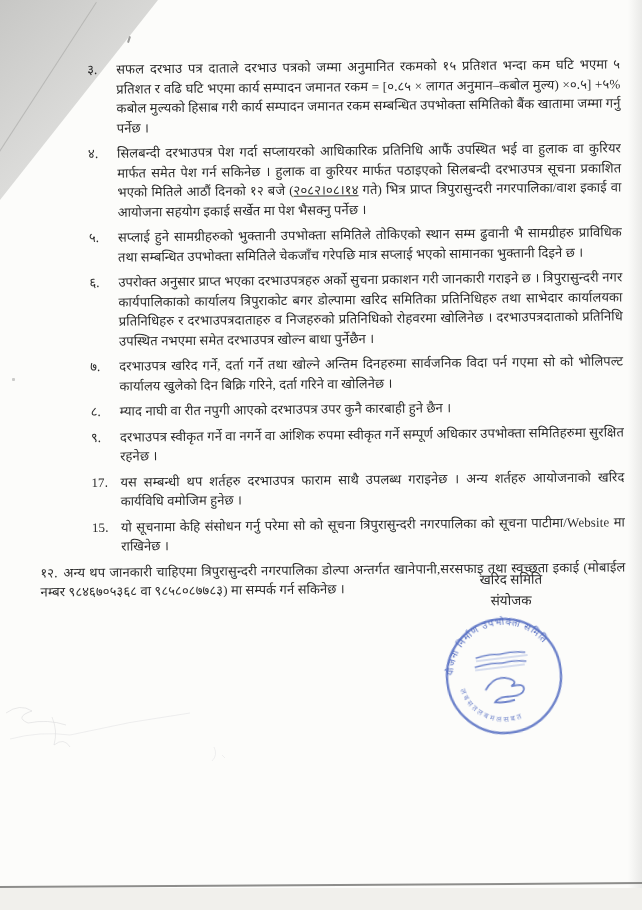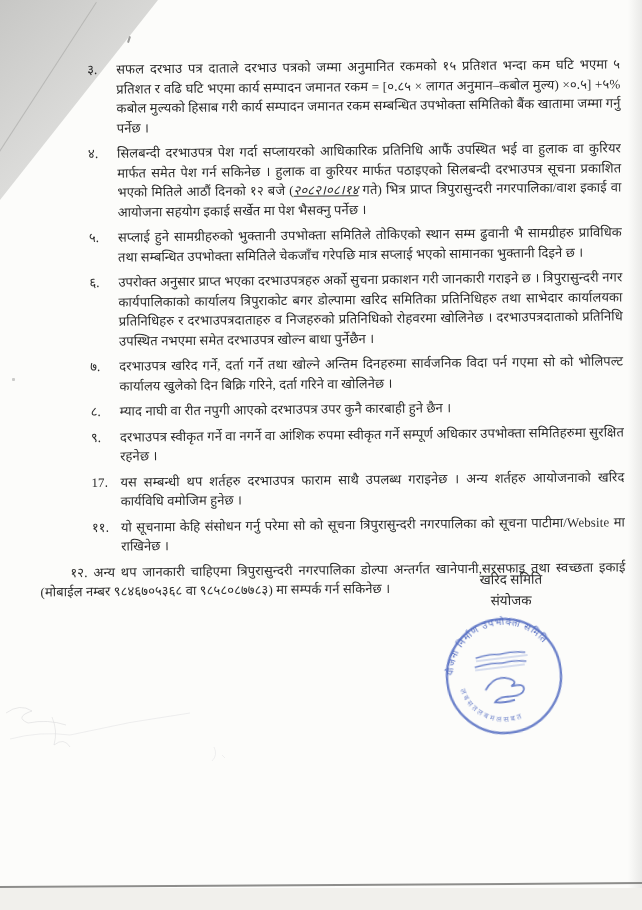--- a/index.html
+++ b/index.html
@@ -41,22 +41,22 @@
   
   .content{
     position:absolute;top:60px;left:85px;width:535px;
     transform:rotate(-0.6deg);transform-origin:top left;
     font-size:13px;line-height:19.5px;text-align:justify;
     letter-spacing:.1px;
   }
   .item{position:relative;padding-left:31px;margin-bottom:6px;}
   .item .num{position:absolute;left:2px;top:0;}
   .item-wide{padding-left:0;margin-left:-50px;}
-  .item-wide .numinline{margin-right:6px;margin-left:30px;}
-  .date-underline{text-decoration:underline;font-style:italic;}
+  .item-wide .numinline{margin-right:6px;}
+  .date-underline{text-decoration:underline;}
 
   .signature{
     position:absolute;top:569px;left:428px;width:166px;
     text-align:center;font-size:13.5px;line-height:21px;
     transform:rotate(-0.6deg);
   }
 
   .stamp{
     position:absolute;top:610px;left:438px;width:132px;height:132px;
     transform:rotate(-7deg);
@@ -119,21 +119,21 @@
       <span class="num">९.</span>
       <span>दरभाउपत्र स्वीकृत गर्ने वा नगर्ने वा आंशिक रुपमा स्वीकृत गर्ने सम्पूर्ण अधिकार उपभोक्ता समितिहरुमा सुरक्षित रहनेछ ।</span>
     </div>
 
     <div class="item">
       <span class="num">17.</span>
       <span>यस सम्बन्धी थप शर्तहरु दरभाउपत्र फाराम साथै उपलब्ध गराइनेछ । अन्य शर्तहरु आयोजनाको खरिद कार्यविधि वमोजिम हुनेछ ।</span>
     </div>
 
     <div class="item">
-      <span class="num">११.</span>
+      <span class="num">15.</span>
       <span>यो सूचनामा केहि संसोधन गर्नु परेमा सो को सूचना त्रिपुरासुन्दरी नगरपालिका को सूचना पाटीमा/Website मा राखिनेछ ।</span>
     </div>
 
     <div class="item item-wide">
       <span class="numinline">१२.</span><span>अन्य थप जानकारी चाहिएमा त्रिपुरासुन्दरी नगरपालिका डोल्पा अन्तर्गत खानेपानी,सरसफाइ तथा स्वच्छता इकाई (मोबाईल नम्बर ९८४६७०५३६८ वा ९८५८०८७७८३)  मा सम्पर्क गर्न सकिनेछ ।</span>
     </div>
 
   </div>
 
   <div class="signature">

